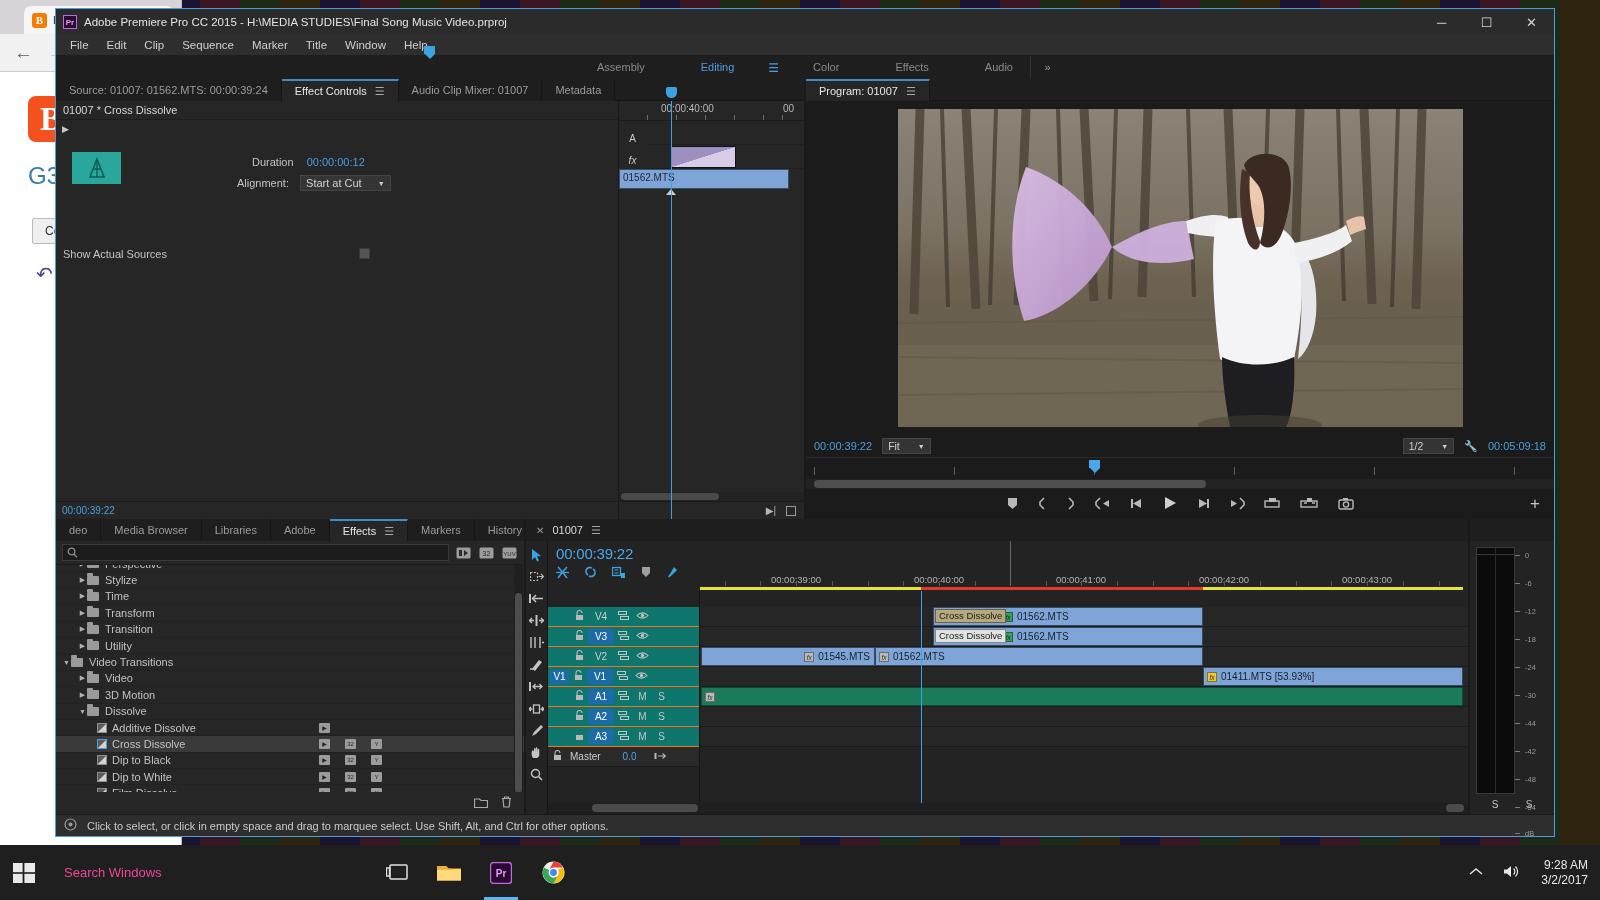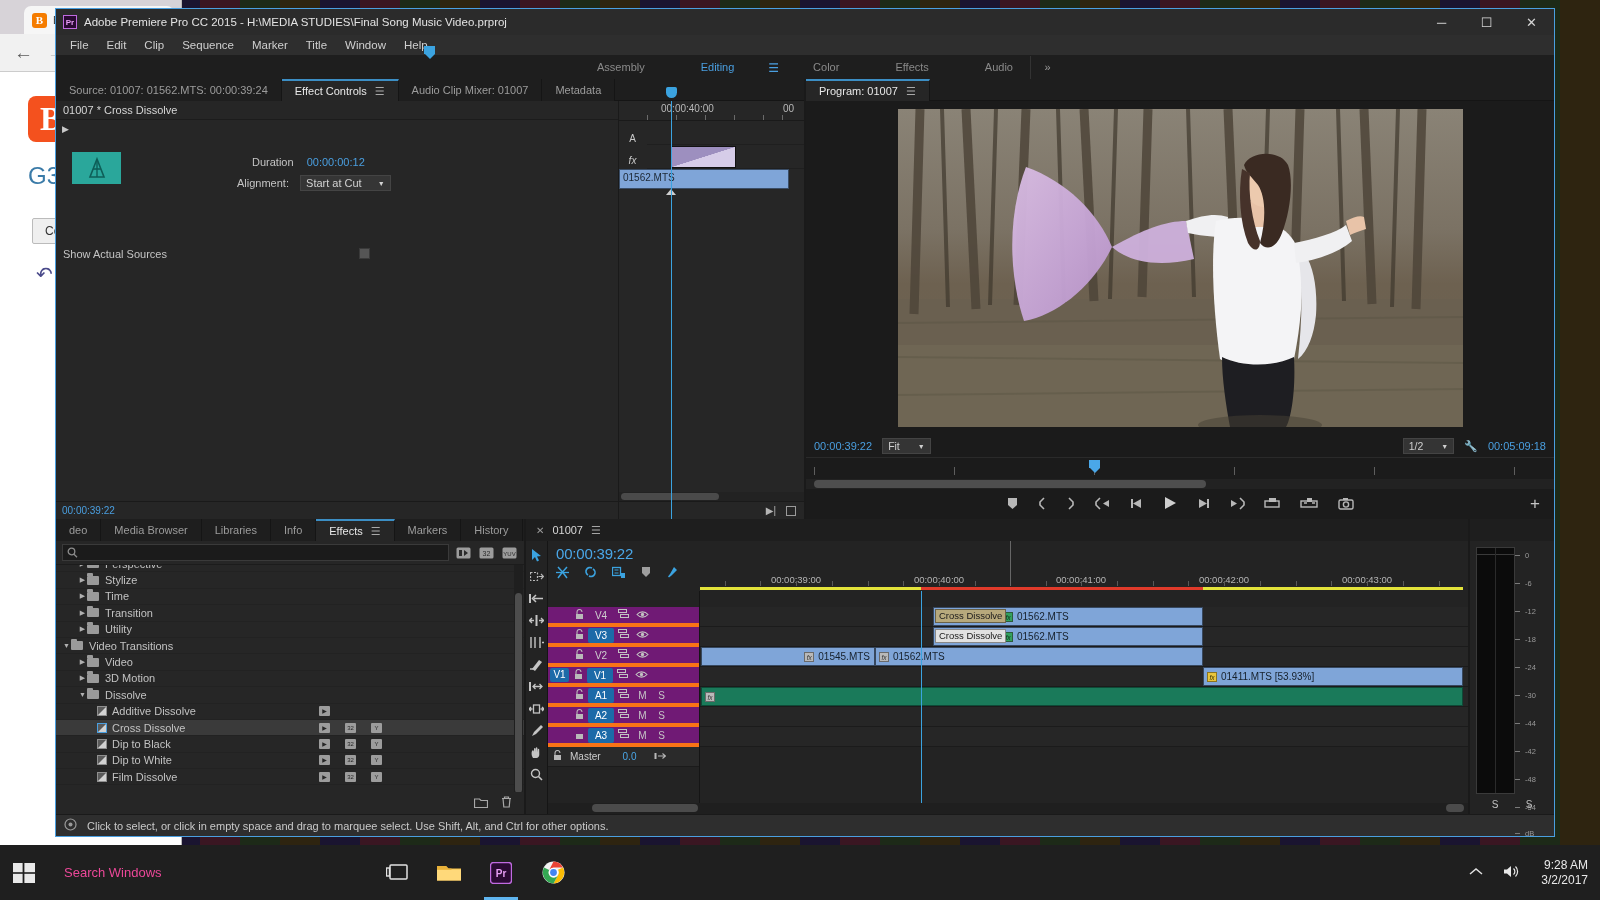--- a/index.html
+++ b/index.html
@@ -264,21 +264,21 @@
   .tl-ruler { flex: 1; position: relative; }
   .tl-ruler .tcl { position: absolute; top: 33px; font-size: 9.5px; color: #b4b4b4;
     transform: translateX(-50%); }
   .tl-ruler .tick { position: absolute; bottom: 5px; width: 1px; height: 5px; background: #585858; }
   .tl-ruler .tick.maj { height: 45px; bottom: 5px; background: #666; }
   .tl-render { position: absolute; left: 0; right: 0; bottom: 1px; height: 3px; }
   .tl-render i { position: absolute; height: 3px; top: 0; }
   .tl-tracks { flex: 1; display: flex; min-height: 0; position: relative; }
   .tl-headers { width: 152px; background: #232323; flex: none; border-right: 1px solid #151515; }
   .trk-head { display: flex; align-items: center; height: 20px; position: relative;
-    border-bottom: 4px solid #f97316; background: #701a75; }
+    border-bottom: 1px solid #f97316; background: #0f766e; }
   .trk-src { width: 22px; text-align: center; font-size: 10px; color: #cfcfcf; }
   .trk-src.on { background: #1c6aa8; color: #fff; border-radius: 2px; height: 14px; line-height: 14px;
     width: 19px; margin-left: 2px; }
   .trk-lock { width: 18px; text-align: center; }
   .trk-name { width: 26px; text-align: center; font-size: 10px; color: #cfcfcf;
     height: 15px; line-height: 15px; border-radius: 2px; }
   .trk-name.on { background: #1c6aa8; color: #fff; }
   .trk-ic { width: 19px; text-align: center; color: #c6c6c6; font-size: 10px; }
   .tl-canvas { flex: 1; position: relative; background: #232323; overflow: hidden; }
   .trk-lane { position: absolute; left: 0; right: 0; border-bottom: 1px solid #1b1b1b;
@@ -673,21 +673,21 @@
           <div class="ptab">
             <span>deo</span>
             </div>
           <div class="ptab">
             <span>Media Browser</span>
             </div>
           <div class="ptab">
             <span>Libraries</span>
             </div>
           <div class="ptab">
-            <span>Info</span>
+            <span>Adobe</span>
             </div>
           <div class="ptab active">
             <span>Effects</span>
             <span class="burger">☰</span>
             </div>
           <div class="ptab">
             <span>Markers</span>
             </div>
           <div class="ptab">
             <span>History</span>
@@ -736,20 +736,26 @@
             <span style="width:22px;"></span>
               <span class="fx-tri">▶</span>
             <span class="fx-folder"></span>
             <span>Stylize</span>
           </div>
           <div class="fx-row">
             <span style="width:22px;"></span>
               <span class="fx-tri">▶</span>
             <span class="fx-folder"></span>
             <span>Time</span>
+          </div>
+          <div class="fx-row">
+            <span style="width:22px;"></span>
+              <span class="fx-tri">▶</span>
+            <span class="fx-folder"></span>
+            <span>Transform</span>
           </div>
           <div class="fx-row">
             <span style="width:22px;"></span>
               <span class="fx-tri">▶</span>
             <span class="fx-folder"></span>
             <span>Transition</span>
           </div>
           <div class="fx-row">
             <span style="width:22px;"></span>
               <span class="fx-tri">▶</span>

